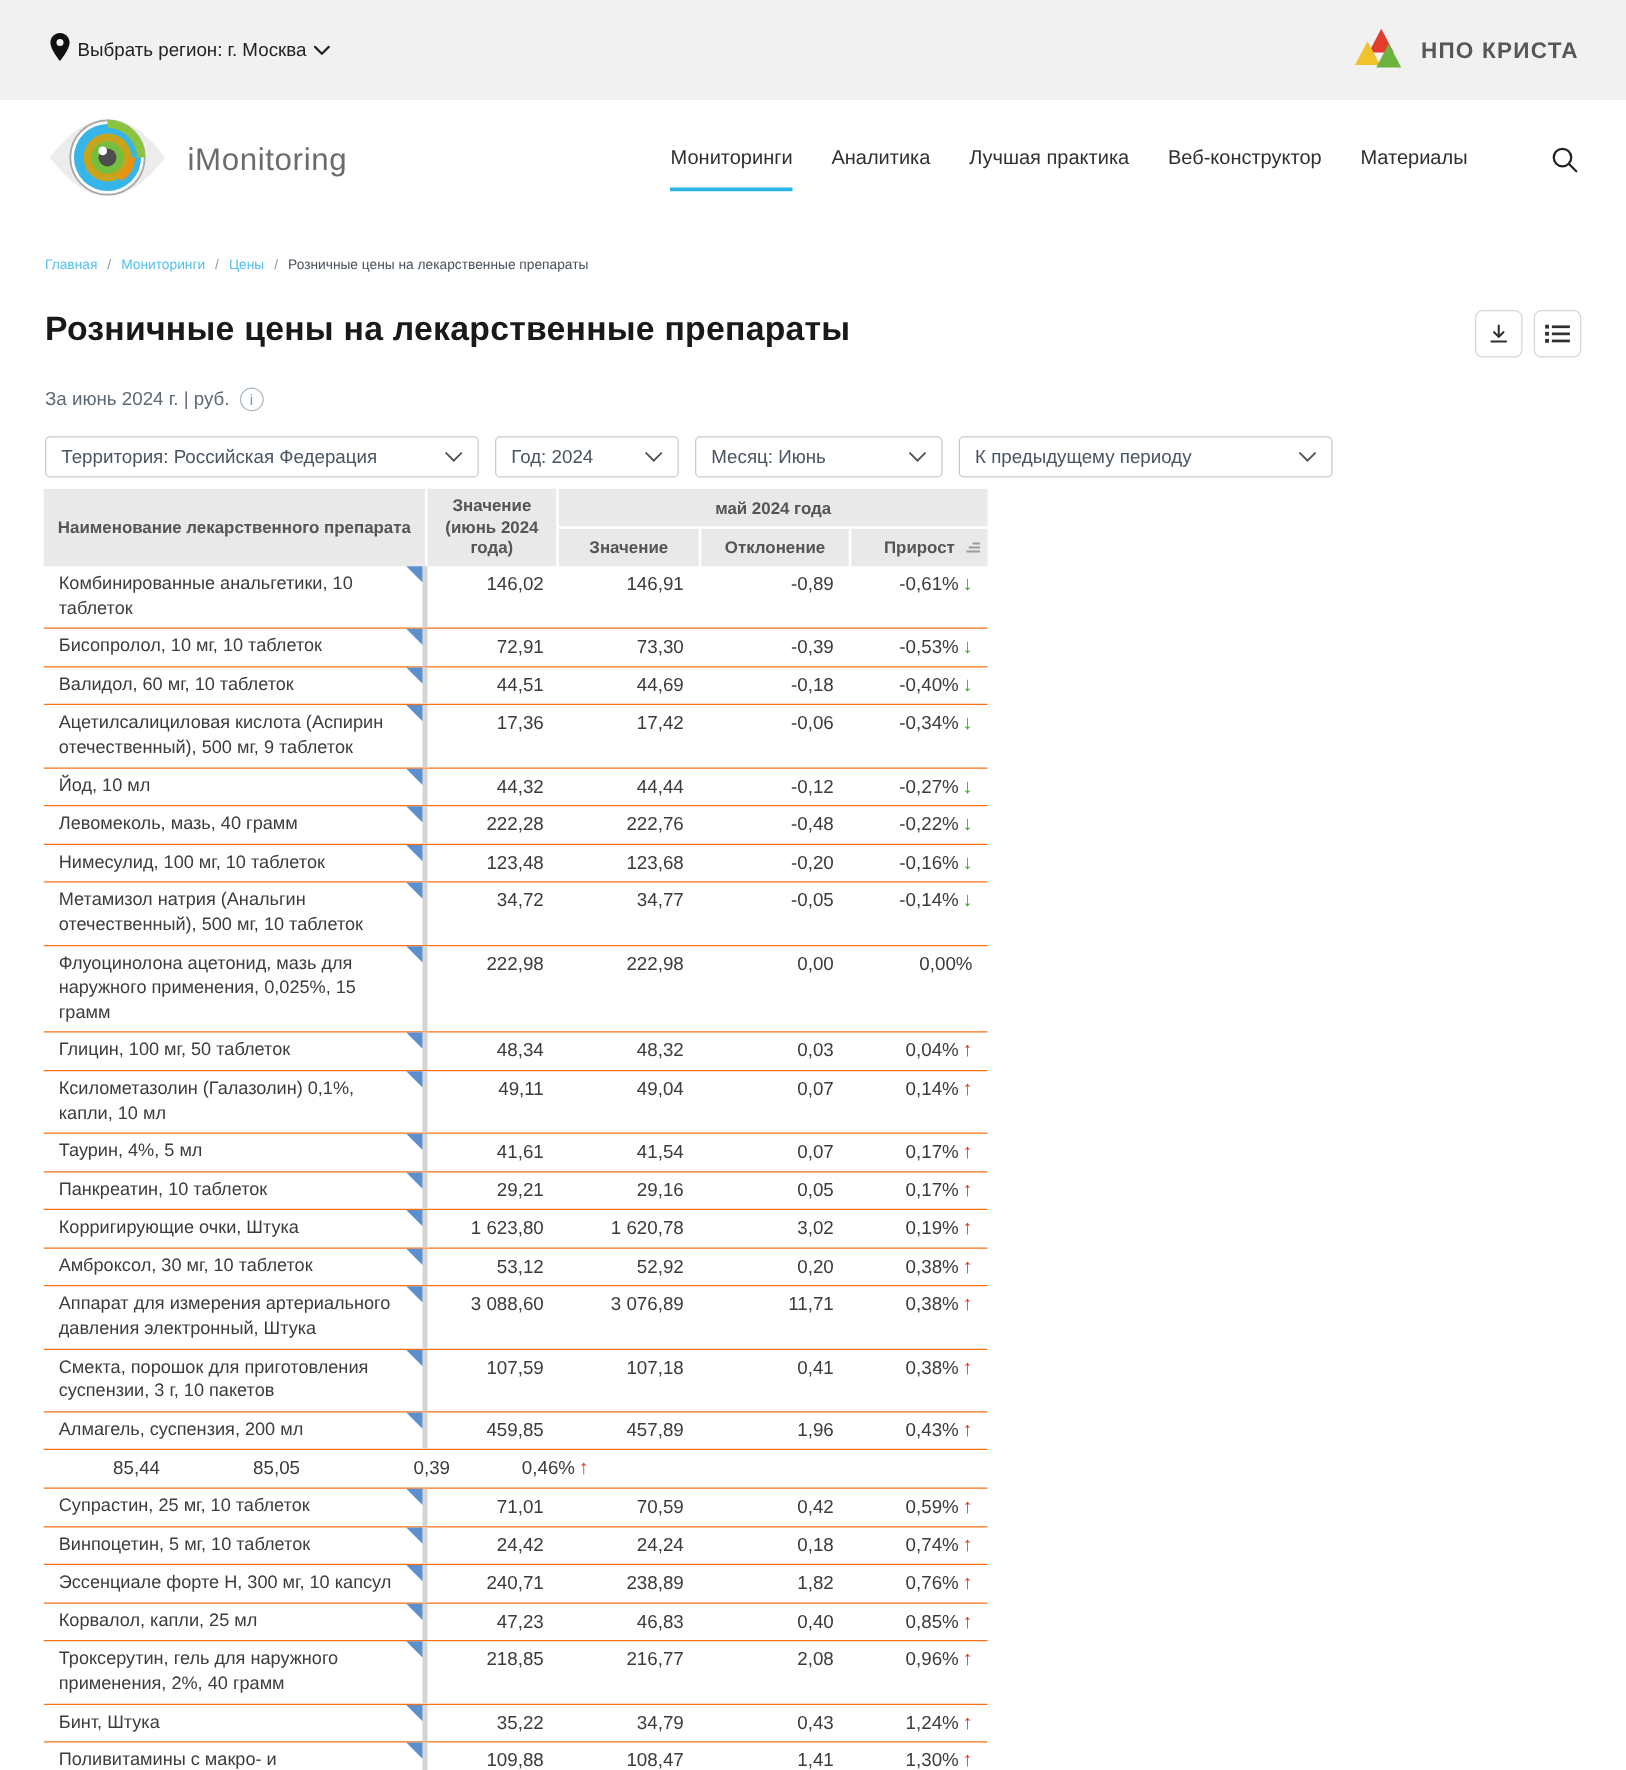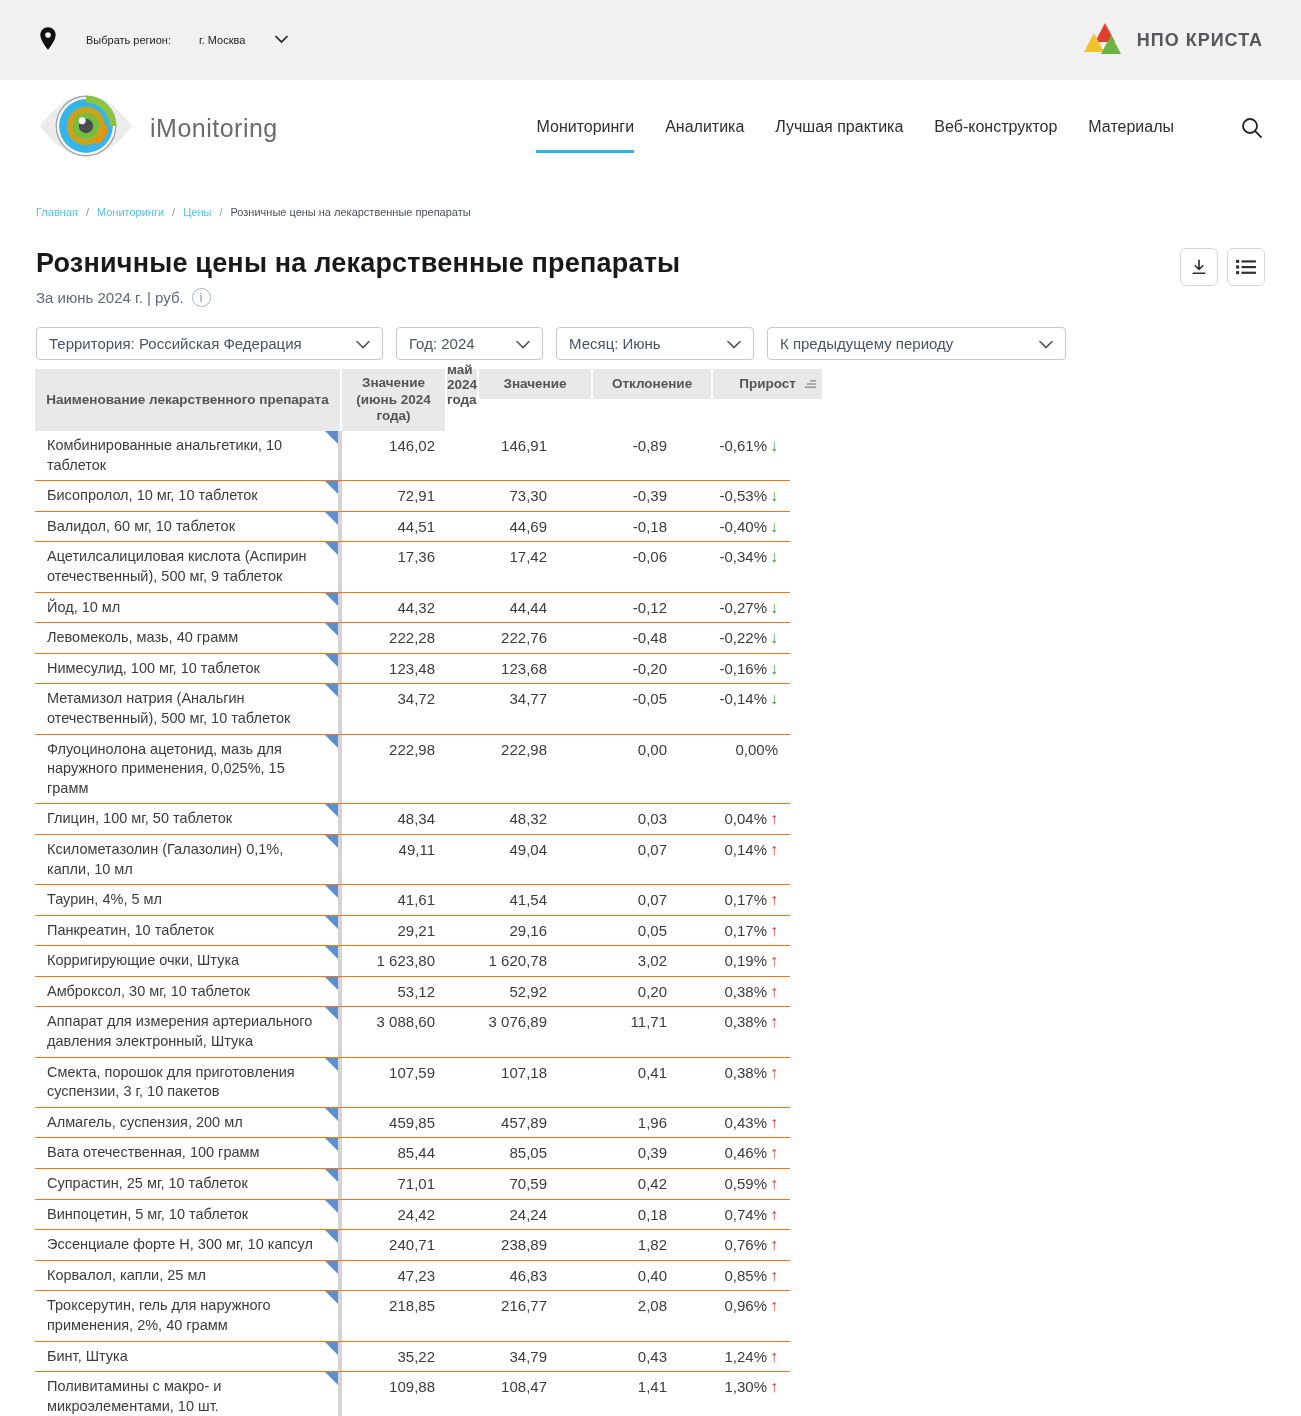--- a/index.html
+++ b/index.html
@@ -14,21 +14,21 @@
   }
   *{box-sizing:border-box;margin:0;padding:0;}
   html,body{width:1301px;}
   body{
     height:1416px;overflow:hidden;background:#fff;
     font-family:"Liberation Sans",sans-serif;color:#3c3c3c;
   }
   
   .topbar{height:80px;background:#f1f1f1;display:flex;align-items:center;
     justify-content:space-between;padding:0 38px;}
-  .region{display:flex;align-items:center;gap:28px;font-size:11px;color:#222;cursor:pointer;}
+  .region{display:flex;align-items:center;gap:4px;font-size:15px;color:#222;cursor:pointer;}
   .region .lbl{color:#222;}
   .region .val{color:#222;}
   .chev{display:inline-block;margin-left:2px;}
   .brand{display:flex;align-items:center;gap:10px;}
   .brand-text{font-size:18px;font-weight:bold;color:#57575a;letter-spacing:1px;}
   
   .header{height:96px;display:flex;align-items:center;padding:0 38px;background:#fff;}
   .logo{display:flex;align-items:center;gap:16px;}
   .logo-text{font-size:25px;color:#6b6b6b;font-weight:normal;letter-spacing:0.5px;}
   .nav{margin-left:auto;display:flex;align-items:center;gap:31px;}
@@ -40,36 +40,36 @@
   .crumbs{padding:0 36px;margin-top:30px;font-size:11px;display:flex;gap:8px;align-items:center;flex-wrap:wrap;}
   .crumb-link{color:var(--link_blue);text-decoration:none;cursor:pointer;}
   .crumb-sep{color:#8f979e;}
   .crumb-last{color:#49525b;}
   
   .title-row{padding:0 36px;margin-top:30px;display:flex;align-items:flex-start;}
   .page-title{font-size:27px;font-weight:bold;color:#191919;letter-spacing:0.2px;}
   .title-actions{margin-left:auto;display:flex;gap:9px;}
   .icon-btn{width:38px;height:38px;border:1px solid #d6d6d6;border-radius:6px;background:#fff;
     display:flex;align-items:center;justify-content:center;cursor:pointer;}
-  .subtitle{padding:0 36px;margin-top:2px;font-size:15px;color:#5e6a76;display:flex;align-items:center;gap:8px;text-align:center;}
+  .subtitle{padding:0 36px;margin-top:24px;font-size:15px;color:#5e6a76;display:flex;align-items:center;gap:8px;text-align:center;}
   .info-icon{width:19px;height:19px;border:1px solid #a9b6c3;border-radius:50%;color:#7d93ab;
     font-size:12px;display:inline-flex;align-items:center;justify-content:center;cursor:pointer;}
   
   .filters{padding:0 36px;margin-top:20px;display:flex;gap:13px;}
   .filter{height:33px;border:1px solid #c9c9c9;border-radius:4px;display:flex;align-items:center;
     justify-content:space-between;padding:0 12px;font-size:15px;color:#4a5560;cursor:pointer;background:#fff;}
   .f1{width:347px;}.f2{width:147px;}.f3{width:198px;}.f4{width:299px;}
   
   .table{margin:9px 0 0 35px;width:755px;font-size:15px;}
   .thead{display:flex;gap:2px;}
   .th{background:#e9e9e9;color:#555;font-size:13.5px;font-weight:bold;text-align:center;
     display:flex;align-items:center;justify-content:center;line-height:1.25;}
   .th-name{width:305px;height:62px;}
   .th-jun{width:103px;height:62px;padding:0 6px;}
-  .th-group{width:343px;display:flex;flex-direction:row;gap:2px;}
+  .th-group{width:343px;display:flex;flex-direction:column;gap:2px;}
   .th-band{height:30px;background:#e9e9e9;color:#555;font-size:13.5px;font-weight:bold;
     display:flex;align-items:center;justify-content:center;}
   .th-sub{display:flex;gap:2px;height:30px;}
   .th-v{width:112px;}.th-d{width:118px;}.th-g{width:109px;position:relative;}
   .sort-icon{position:absolute;right:5px;bottom:5px;}
   .tbody{}
   .tr{display:flex;border-bottom:1px solid #f97316;}
   .td{padding:5px 10px 5px 0;line-height:19.6px;}
   .td-name{width:307px;padding:5px 20px 5px 12px;border-right:4px solid #d4d4d4;
     position:relative;font-size:14.5px;color:#3c3c3c;}
@@ -464,24 +464,20 @@
     </div>
     <div class="td td-num td-jun">459,85</div>
     <div class="td td-num td-may">457,89</div>
     <div class="td td-num td-dev">1,96</div>
     <div class="td td-growth">
       <span>0,43%</span>
       <span class="arrow up">↑</span>
     </div>
   </div>
       <div class="tr">
-    <div class="td td-name">
-      <span class="corner"></span>
-      <span>Вата отечественная, 100 грамм</span>
-    </div>
     <div class="td td-num td-jun">85,44</div>
     <div class="td td-num td-may">85,05</div>
     <div class="td td-num td-dev">0,39</div>
     <div class="td td-growth">
       <span>0,46%</span>
       <span class="arrow up">↑</span>
     </div>
   </div>
       <div class="tr">
     <div class="td td-name">

